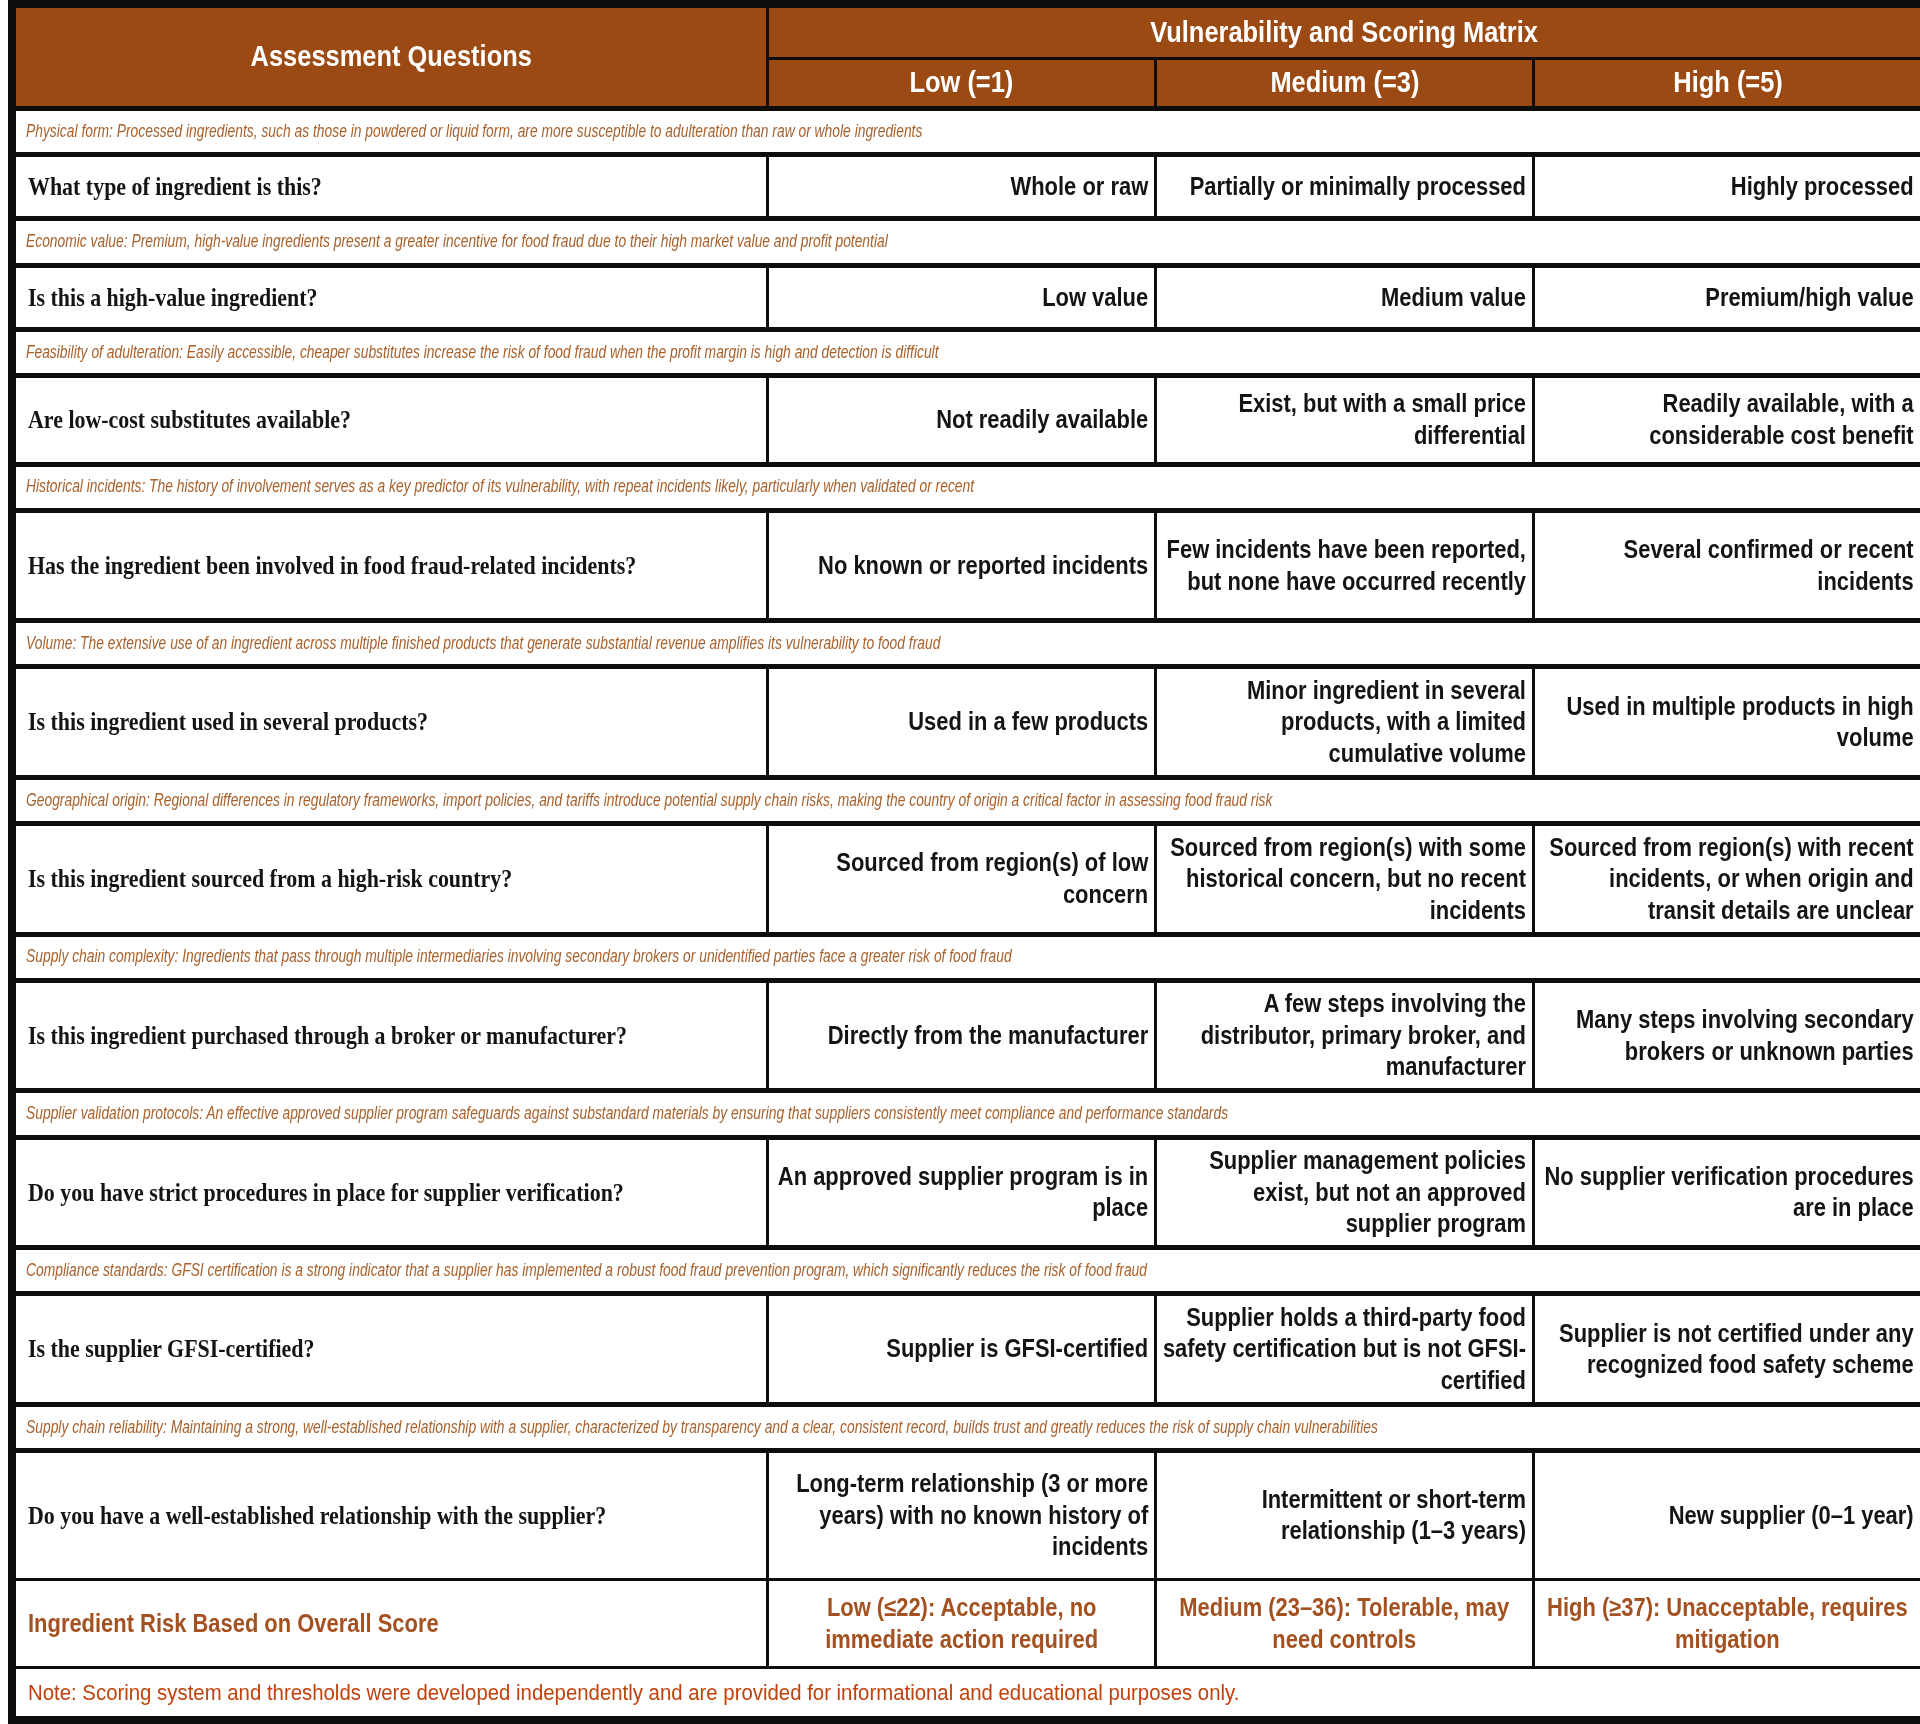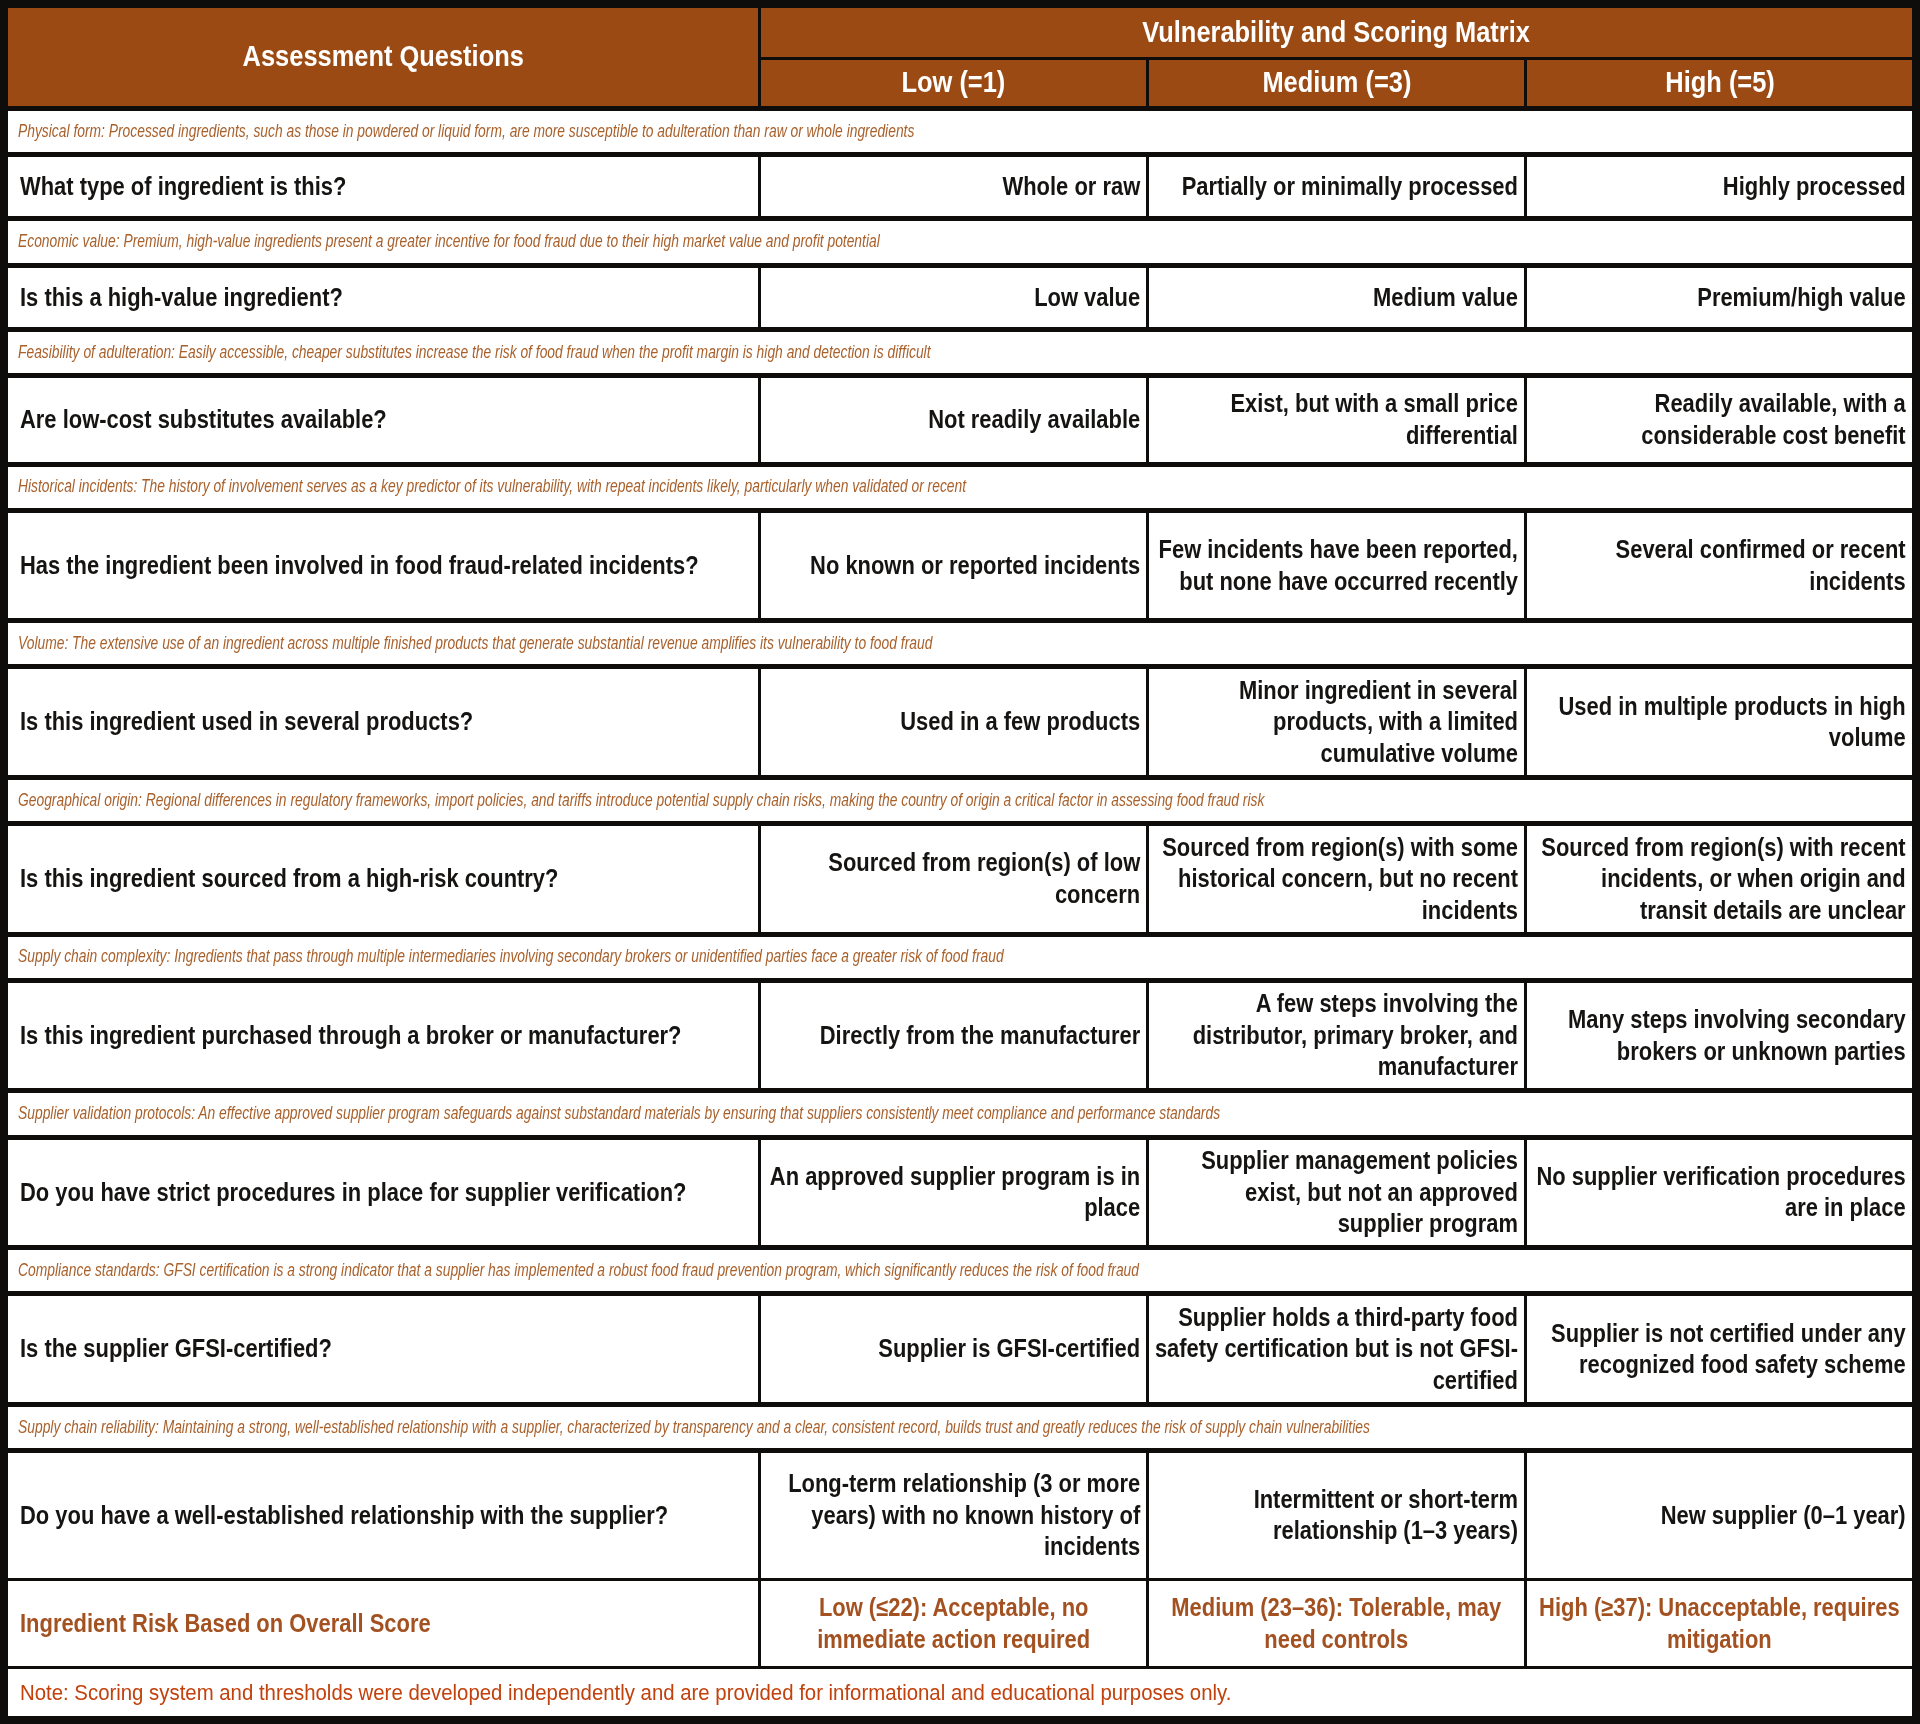--- a/index.html
+++ b/index.html
@@ -6,21 +6,21 @@
     --header-bg: #9A4A12;
     --header-text: #FFFFFF;
     --note-text: #A9612C;
     --summary-text: #A35120;
     --border: #0F0D0B;
     --question-text: #161412;
   }
   * { box-sizing: border-box; }
   html, body { margin: 0; padding: 0; background: #ffffff; }
   body { font-family: "Liberation Sans", sans-serif; }
-  .wrap { width: 1624px; min-height: 1724px; }
+  .wrap { width: 1624px; min-height: 1724px; padding-left: 8px; }
 
   table.matrix {
     width: 1920px;
     height: 1724px;
     border-collapse: collapse;
     table-layout: fixed;
     border: 8px solid var(--border);
   }
   td, th { border: 3px solid var(--border); padding: 4px 8px; vertical-align: middle; overflow: hidden; }
 
@@ -51,21 +51,21 @@
 
   
   tr.q td {
     color: var(--question-text);
     font-weight: bold;
     font-size: 25px;
     line-height: 1.26;
     text-align: right;
     padding: 4px 6px;
   }
-  tr.q td.ql { text-align: left; padding-left: 12px; padding-right: 12px; }
+  tr.q td.ql { text-align: left; padding-left: 12px; padding-right: 12px; font-family: Liberation Serif, serif; }
   tr.rh1 { height: 64px; }
   tr.rh2 { height: 88px; }
   tr.rh3 { height: 110px; }
   tr.rh4 { height: 128px; }
 
   
   tr.summary { height: 88px; }
   tr.summary td {
     color: var(--summary-text);
     font-weight: bold;

